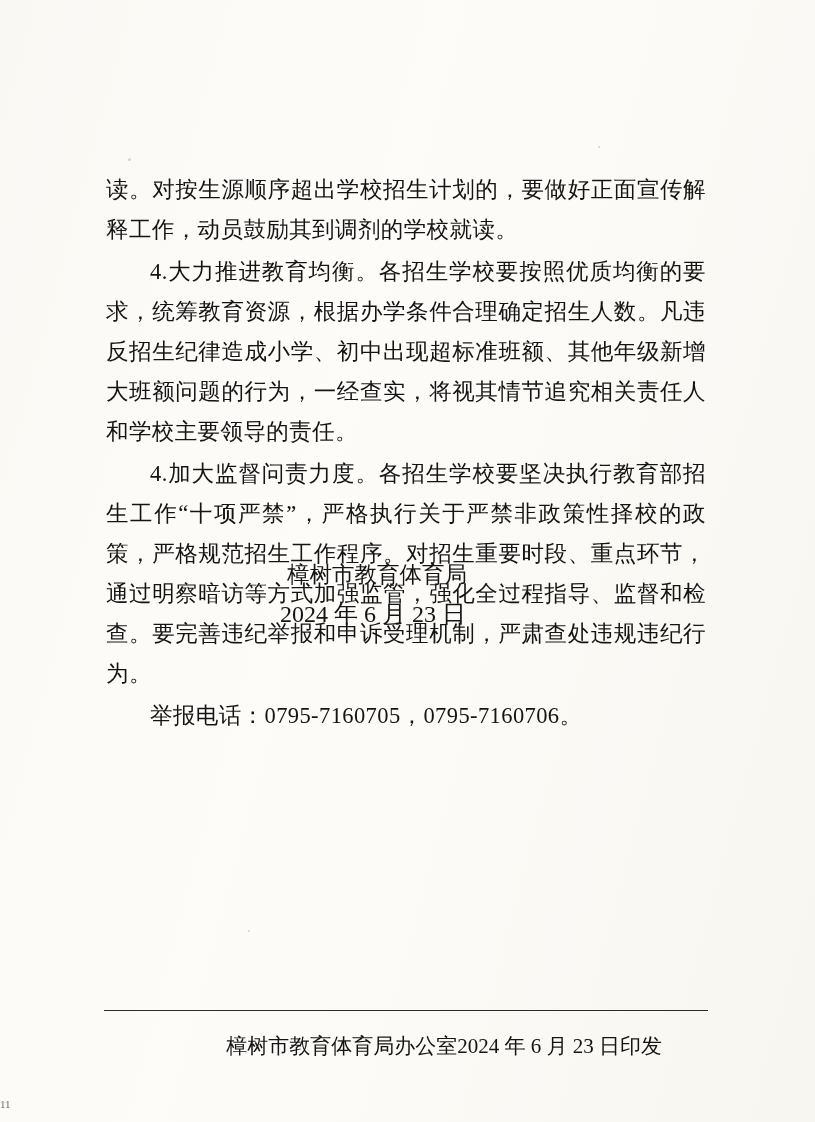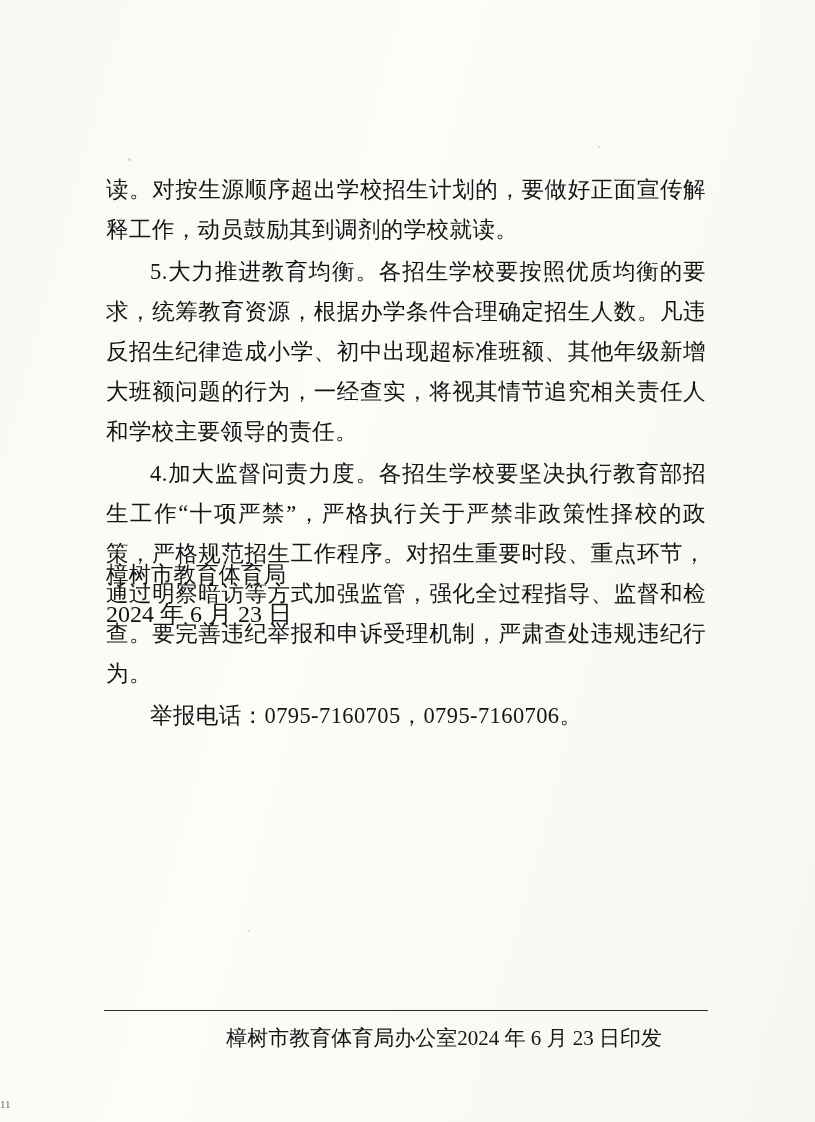--- a/index.html
+++ b/index.html
@@ -50,21 +50,21 @@
   .phone {
     text-indent: 44px;
     font-size: 22.5px;
     line-height: 40px;
   }
   .signature {
     position: absolute;
     left: 106px;
     top: 555px;
     width: 600px;
-    text-align: left;
+    text-align: center;
   }
   .sign-line {
     font-size: 22.5px;
     line-height: 40px;
     padding-right: 58px;
     color: #141414;
   }
   .sign-date {
     font-size: 24px;
     line-height: 38px;
@@ -85,21 +85,21 @@
   }
   .footer-row {
     display: flex;
     justify-content: flex-end;
     align-items: baseline;
     font-size: 21px;
     line-height: 34px;
     color: #141414;
   }
   .footer-left { padding-left: 10px; }
-  .footer-right { padding-right: 46px; }
+  .footer-right { padding-right: 46px; margin-top: 8px; }
   .page-number {
     position: absolute;
     left: 0;
     right: 0;
     top: 1098px;
     text-align: left;
     font-size: 11px;
     color: #6e6e6e;
     font-family: "Liberation Serif", serif;
   }
@@ -115,21 +115,21 @@
 
 <div class="page">
   <div class="paper-tint"></div>
 
   <div class="speck" style="left:128px; top:158px; width:3px; height:3px;"></div>
   <div class="speck" style="left:598px; top:146px; width:2px; height:2px;"></div>
   <div class="speck" style="left:248px; top:930px; width:2px; height:2px;"></div>
 
   <div class="content">
     <p class="para">读。对按生源顺序超出学校招生计划的，要做好正面宣传解释工作，动员鼓励其到调剂的学校就读。</p>
-    <p class="para indent">5.大力推进教育均衡。各招生学校要按照优质均衡的要求，统筹教育资源，根据办学条件合理确定招生人数。凡违反招生纪律造成小学、初中出现超标准班额、其他年级新增大班额问题的行为，一经查实，将视其情节追究相关责任人和学校主要领导的责任。</p>
+    <p class="para indent">4.大力推进教育均衡。各招生学校要按照优质均衡的要求，统筹教育资源，根据办学条件合理确定招生人数。凡违反招生纪律造成小学、初中出现超标准班额、其他年级新增大班额问题的行为，一经查实，将视其情节追究相关责任人和学校主要领导的责任。</p>
     <p class="para indent">4.加大监督问责力度。各招生学校要坚决执行教育部招生工作“十项严禁”，严格执行关于严禁非政策性择校的政策，严格规范招生工作程序。对招生重要时段、重点环节，通过明察暗访等方式加强监管，强化全过程指导、监督和检查。要完善违纪举报和申诉受理机制，严肃查处违规违纪行为。</p>
     <p class="para phone">举报电话：0795-7160705，0795-7160706。</p>
   </div>
 
   <div class="signature">
     <div class="sign-line">樟树市教育体育局</div>
     <div class="sign-date">2024 年 6 月 23 日</div>
   </div>
 
   <div class="footer">

